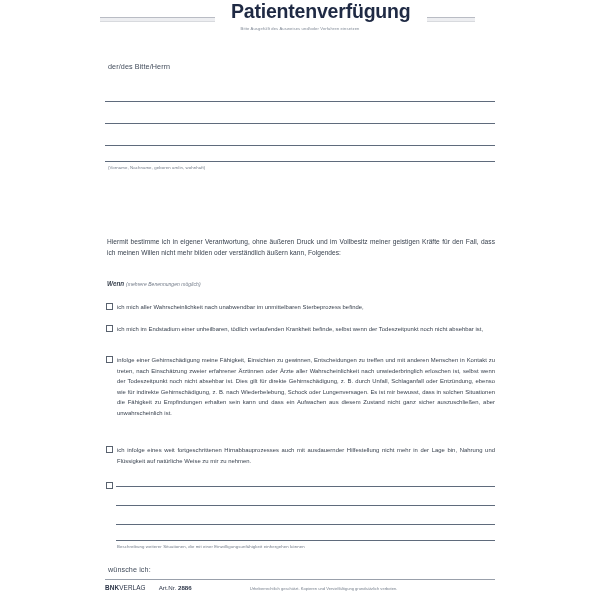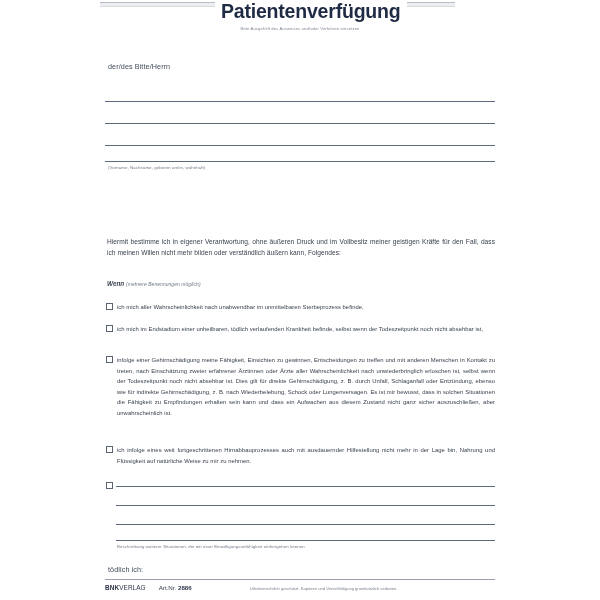--- a/index.html
+++ b/index.html
@@ -27,22 +27,22 @@
   
   .header {
     position: absolute;
     left: 100px;
     top: 2px;
     width: 400px;
     height: 30px;
   }
   .title-row {
     display: flex;
-    align-items: flex-start;
-    gap: 6px;
+    align-items: flex-end;
+    gap: 16px;
     width: 100%;
   }
   .rule {
     flex: 1 1 auto;
     height: 3px;
     border-top: 1px solid #b9bcc4;
     border-bottom: 1px solid #d8dade;
     background: #edeef1;
   }
   .rule.left { max-width: 115px; }
@@ -228,21 +228,21 @@
     <span class="checkbox"></span>
   </div>
 
   <div class="fill-line" style="left:116px; top:486px; width:379px;"></div>
   <div class="fill-line" style="left:116px; top:505px; width:379px;"></div>
   <div class="fill-line" style="left:116px; top:524px; width:379px;"></div>
   <div class="fill-line" style="left:116px; top:540px; width:379px;"></div>
 
   <div class="caption" style="left:117px; top:544px;">Beschreibung weiterer Situationen, die mit einer Einwilligungsunfähigkeit einhergehen können</div>
 
-  <div class="label-line" style="left:108px; top:565px;">tödlich ich:</div>
+  <div class="label-line" style="left:108px; top:565px;">wünsche ich:</div>
 
   <div class="footer-rule"></div>
   <div class="footer">
     <span class="brand"><span class="bold">BNK</span><span>VERLAG</span></span>
     <span class="artnr"><span>Art.Nr.</span>
       <span class="num">2886</span></span>
     <span class="footer-note">Urheberrechtlich geschützt. Kopieren und Vervielfältigung grundsätzlich verboten.</span>
   </div>
 
 </div>

